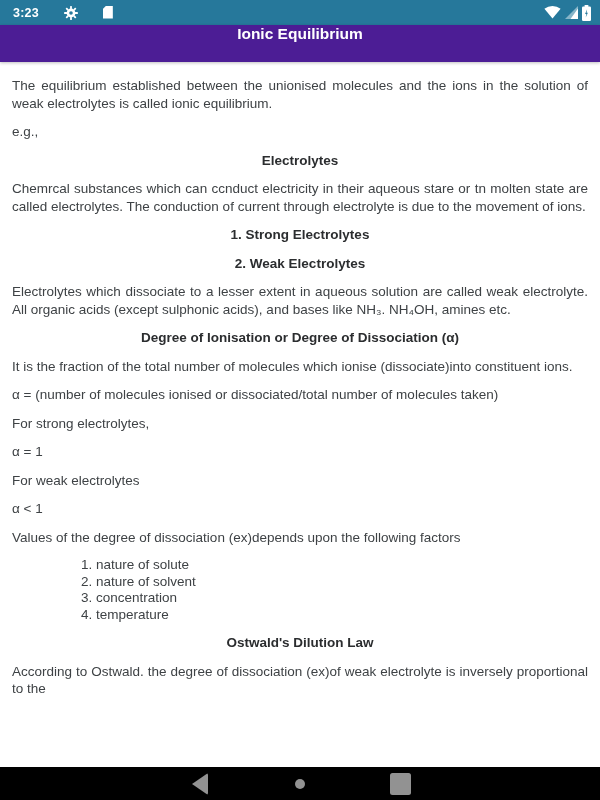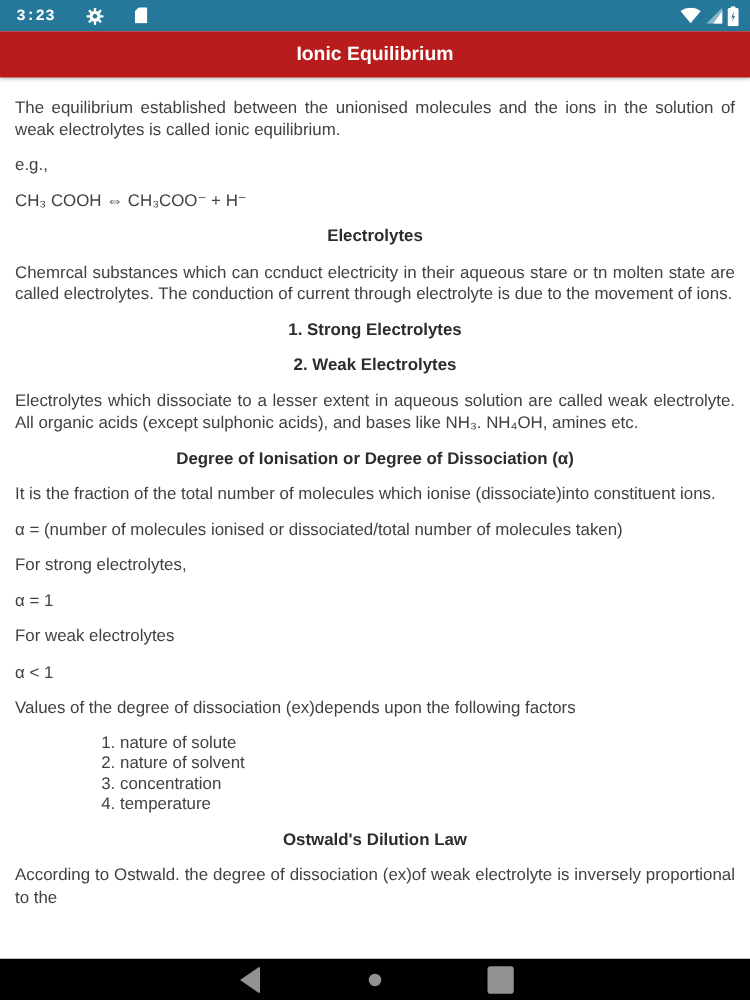--- a/index.html
+++ b/index.html
@@ -9,33 +9,33 @@
     font-family:"Liberation Sans","DejaVu Sans",sans-serif;
   }
 
   
   .status-bar {
     position:absolute; top:0; left:0; right:0; height:25px;
     background:#26789b; color:#fff;
     display:flex; align-items:center; justify-content:space-between;
     padding:0 9px 0 13px; box-sizing:border-box;
   }
-  .sb-left { display:flex; align-items:flex-start; gap:25px;font-family:Liberation Mono, monospace; }
+  .sb-left { display:flex; align-items:flex-start; gap:25px; }
   .sb-time { font-size:12.5px; font-weight:bold; letter-spacing:.2px; }
   .sb-right { display:flex; align-items:center; gap:4px; }
   .sdcard {
     display:inline-block; width:10px; height:13px; background:#fff;
     clip-path:polygon(35% 0, 100% 0, 100% 100%, 0 100%, 0 27%);
   }
   .sb-icon svg { display:block; }
 
   
   .app-bar {
     position:absolute; top:25px; left:0; right:0; height:37px;
-    background:#b91c1c; display:flex; align-items:center; justify-content:center;
+    background:#4c1d95; display:flex; align-items:flex-start; justify-content:center;
     box-shadow:0 1px 3px rgba(0,0,0,.25);
   }
   .app-title { color:#ffffff; font-size:15.5px; font-weight:bold; }
 
   
   .content {
     position:absolute; top:62px; left:0; right:0; bottom:33px;
     padding:15px 12px 0 12px; box-sizing:border-box; overflow:hidden;
     color:#3e4245; font-size:13.5px; line-height:17.5px;border-radius:21px;
   }
@@ -109,21 +109,20 @@
     </div>
   </div>
 
   <div class="app-bar">
     <span class="app-title">Ionic Equilibrium</span>
   </div>
 
   <div class="content">
     <p class="just">The equilibrium established between the unionised molecules and the ions in the solution of weak electrolytes is called ionic equilibrium.</p>
     <p>e.g.,</p>
-    <p>CH₃ COOH ⇔ CH₃COO⁻ + H⁻</p>
 
     <h3>Electrolytes</h3>
     <p class="just">Chemrcal substances which can ccnduct electricity in their aqueous stare or tn molten state are called electrolytes. The conduction of current through electrolyte is due to the movement of ions.</p>
 
     <h3>1. Strong Electrolytes</h3>
 
     <h3>2. Weak Electrolytes</h3>
     <p class="just">Electrolytes which dissociate to a lesser extent in aqueous solution are called weak electrolyte. All organic acids (except sulphonic acids), and bases like NH₃. NH₄OH, amines etc.</p>
 
     <h3>Degree of Ionisation or Degree of Dissociation (α)</h3>

